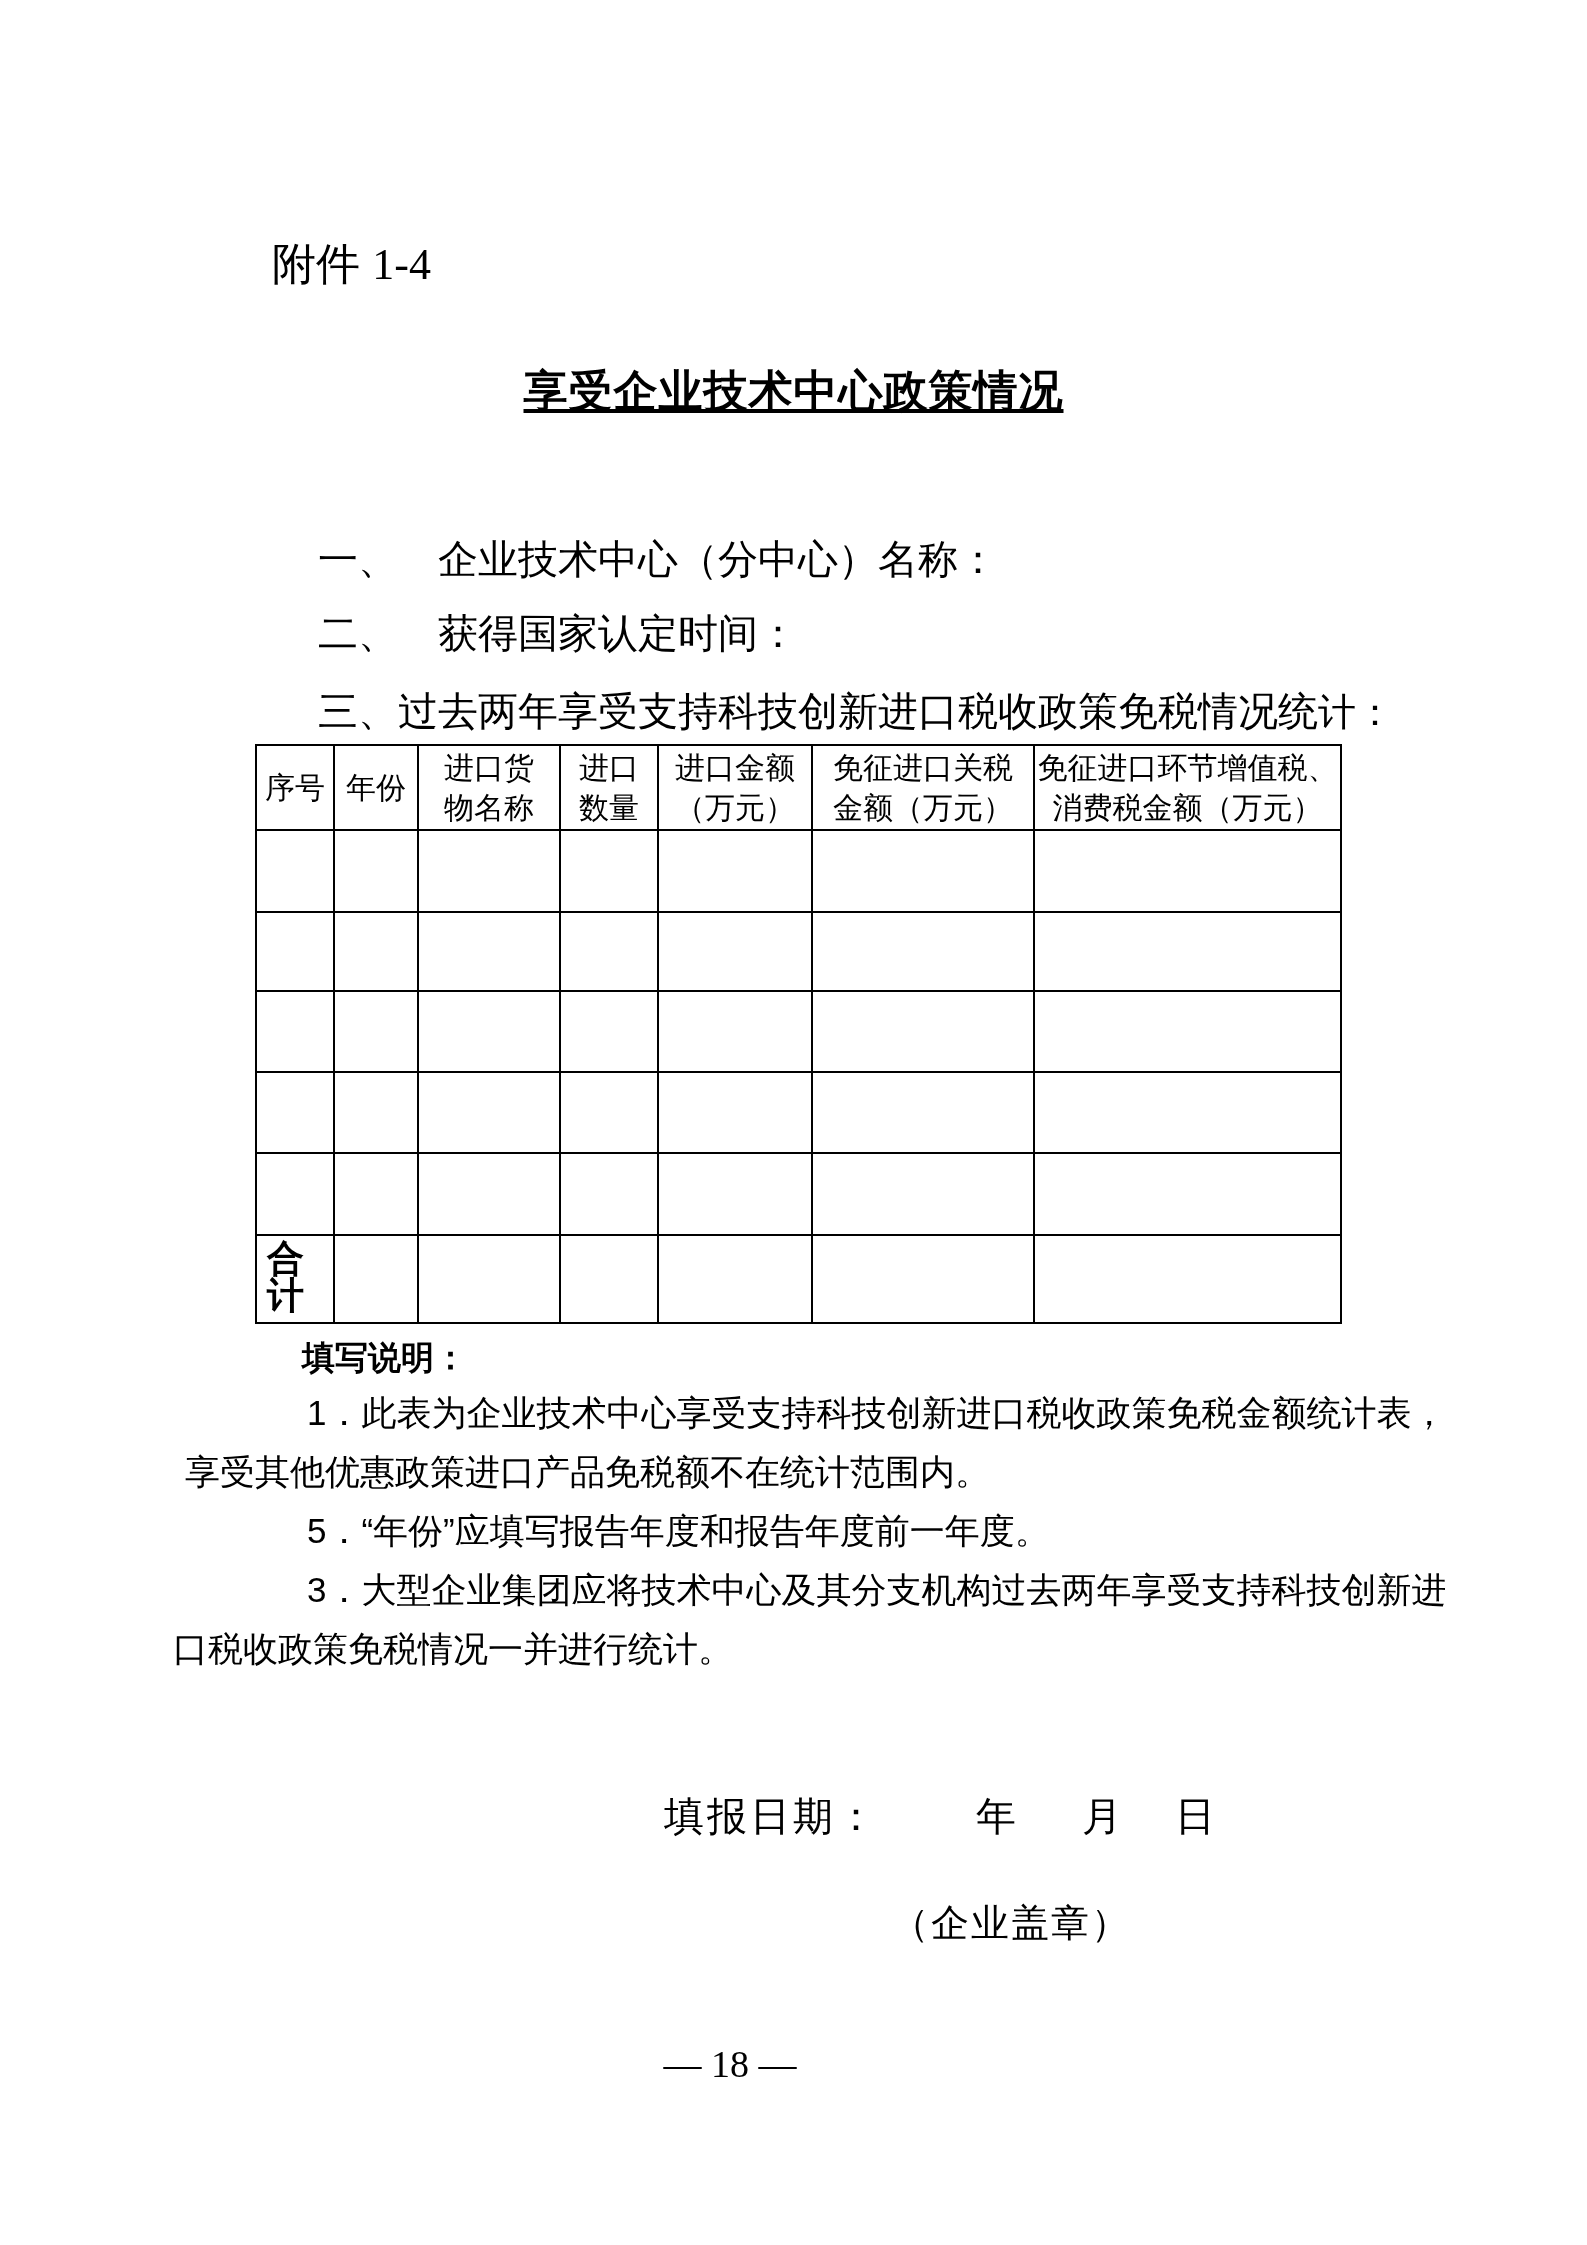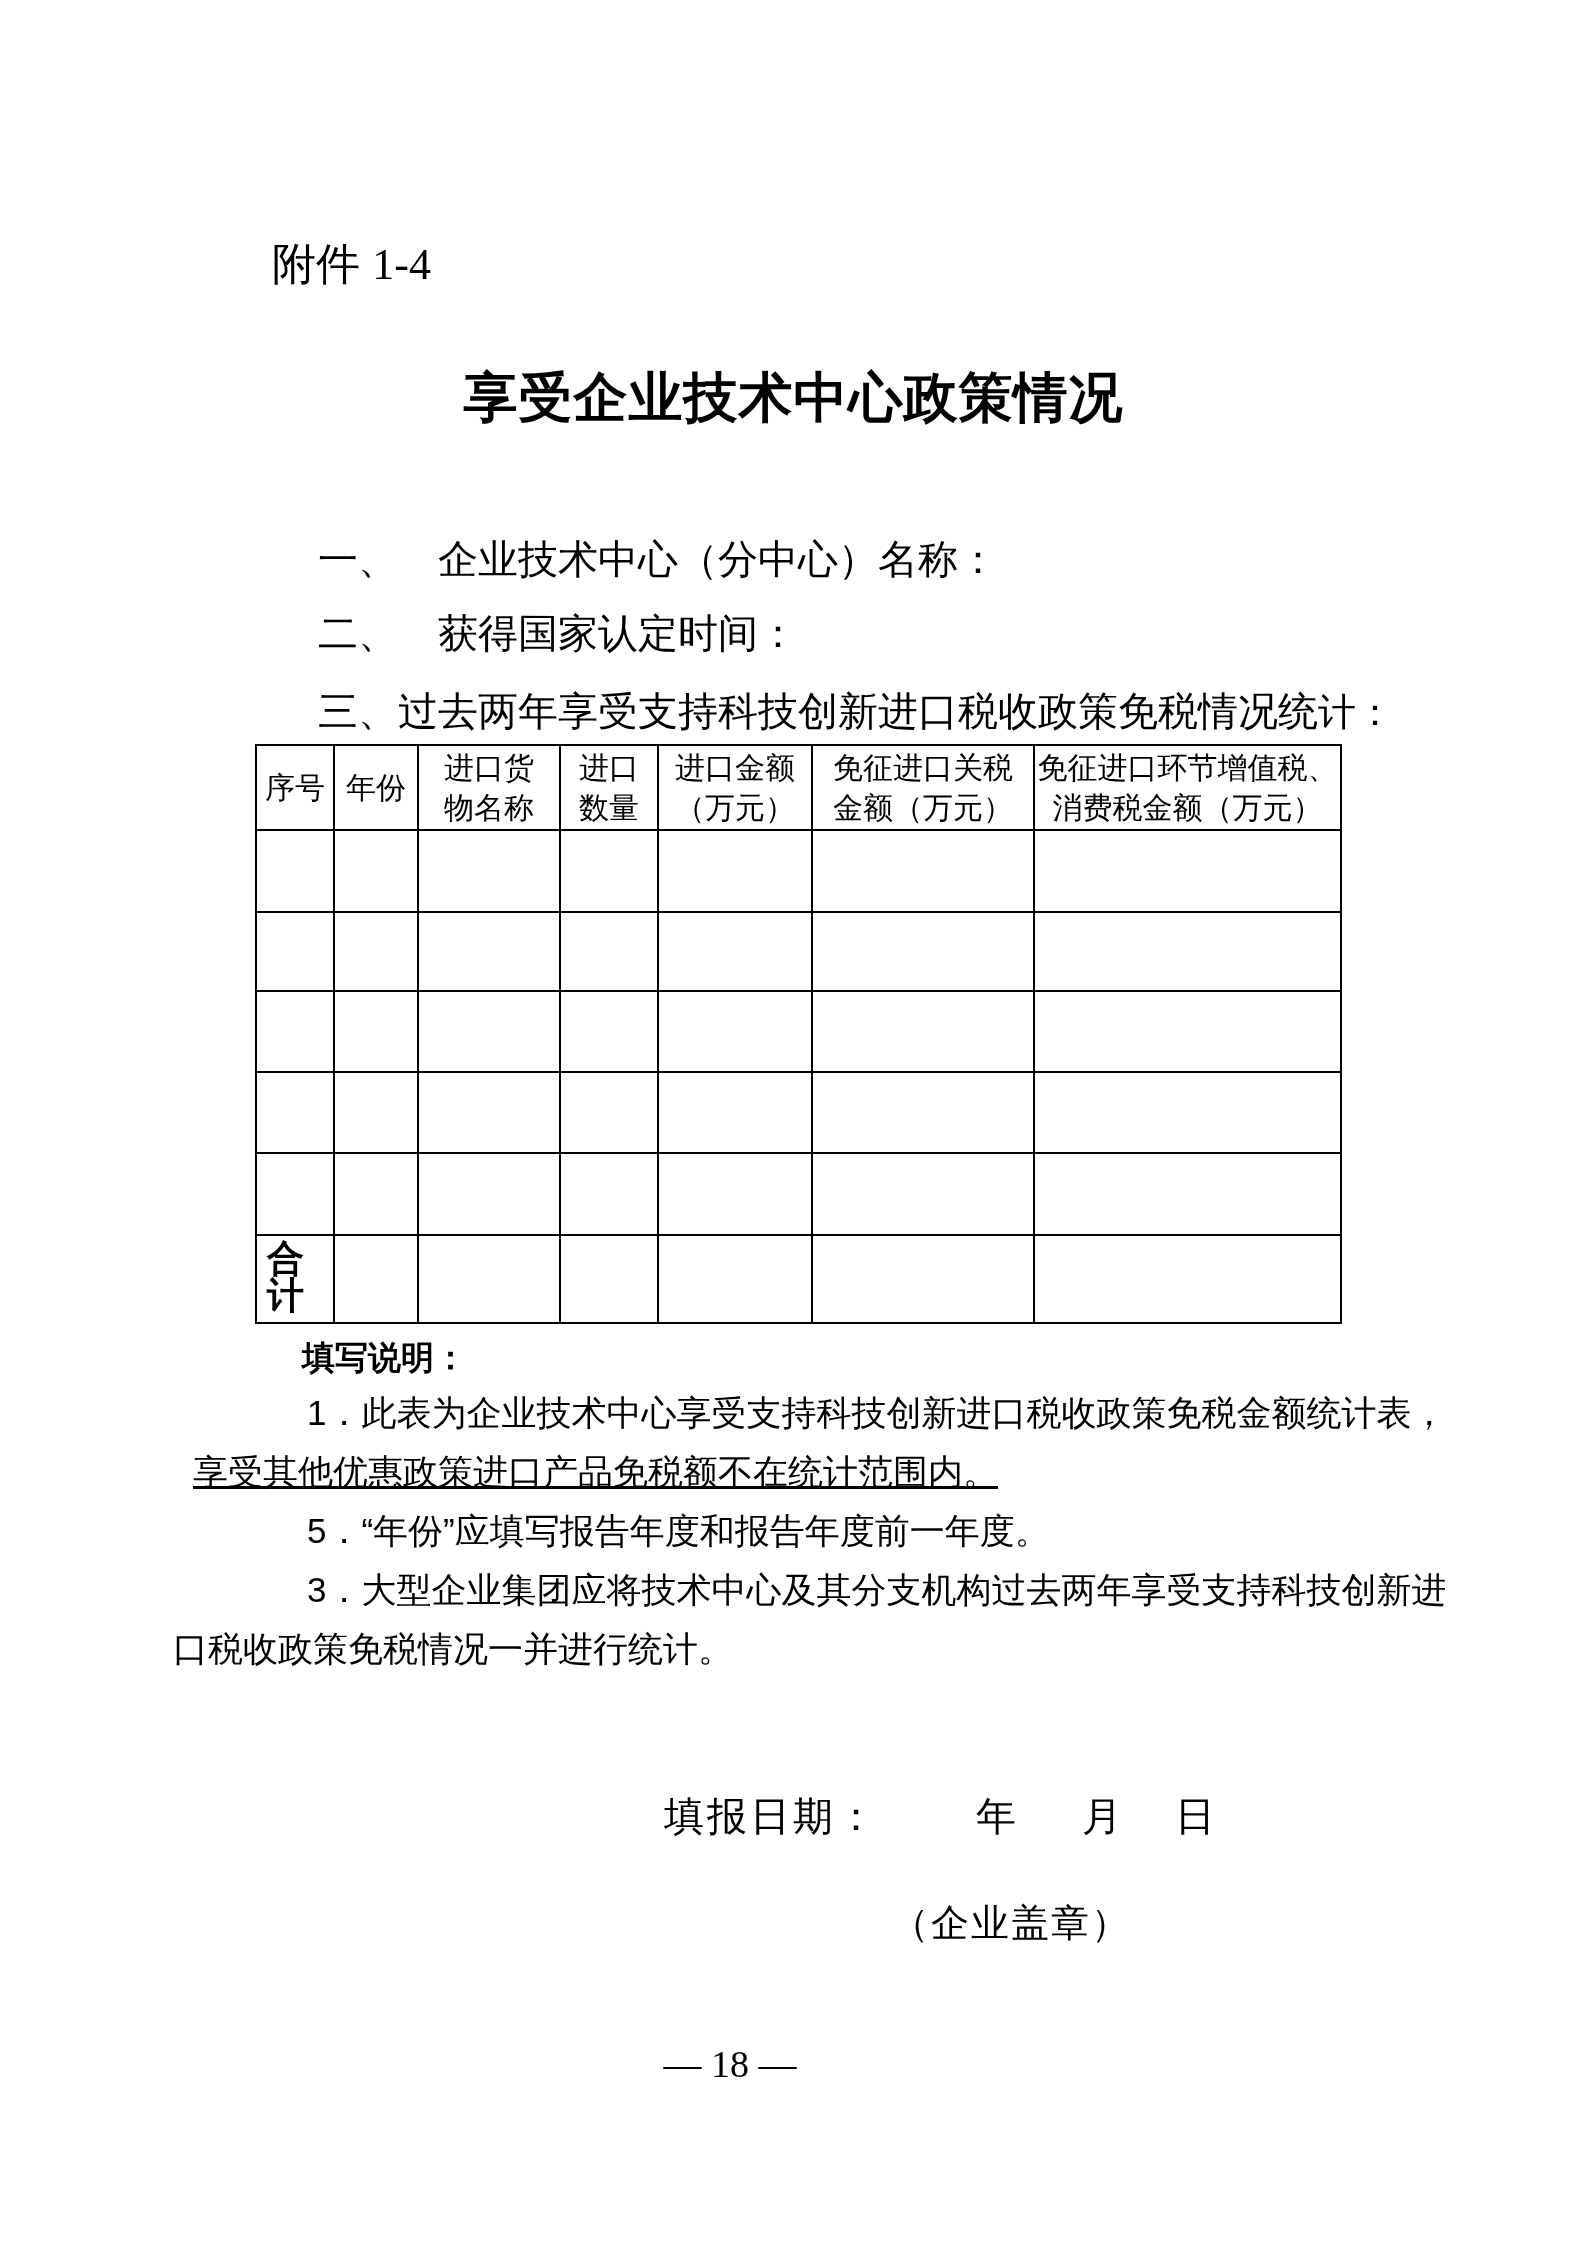--- a/index.html
+++ b/index.html
@@ -14,21 +14,21 @@
   .abs { position:absolute; }
 
   
   .attachment { left:240px; top:240px; font-size:44px; line-height:1.1;margin-left:32px; }
   .attachment .num { font-family:"Liberation Serif", serif; }
 
   
   .title {
     left:0; top:362px; width:1587px;
     margin:0; text-align:center;
-    font-size:54px; font-weight:bold; letter-spacing:1px;
+    font-size:44px; font-weight:bold; letter-spacing:1px;text-decoration:underline;
   }
 
   
   .item { left:318px; font-size:40px; line-height:1.1; white-space:nowrap; }
   .item-1 { top:537px; }
   .item-2 { top:611px; }
   .item-3 { top:689px; }
   .item-3 .suffix { font-family:"Liberation Serif", serif; font-size:38px; font-weight:300; }
 
   
@@ -52,21 +52,21 @@
   tr.total-row  { height:88px; }
   td.total-cell {
     font-size:37px; text-align:left; vertical-align:bottom;
     padding:0 0 8px 10px; line-height:1;font-weight:bold;
   }
 
   
   .notes-heading { left:302px; top:1336px; font-size:33px; font-weight:bold; }
   .note-line { font-size:35px; line-height:1.2; white-space:nowrap; }
   .note-0 { left:307px; top:1392px; }
-  .note-1 { left:193px; top:1451px;text-decoration:underline; }
+  .note-1 { left:185px; top:1451px; }
   .note-2 { left:307px; top:1510px; }
   .note-3 { left:307px; top:1569px; }
   .note-4 { left:173px; top:1628px; }
 
   
   .serif { font-family:"Liberation Serif", serif; }
   .date-label { left:664px;  top:1789px; font-size:40px; letter-spacing:3px; }
   .date-year  { left:976px;  top:1789px; font-size:40px; }
   .date-month { left:1082px; top:1789px; font-size:40px; }
   .date-day   { left:1175px; top:1789px; font-size:40px; }

